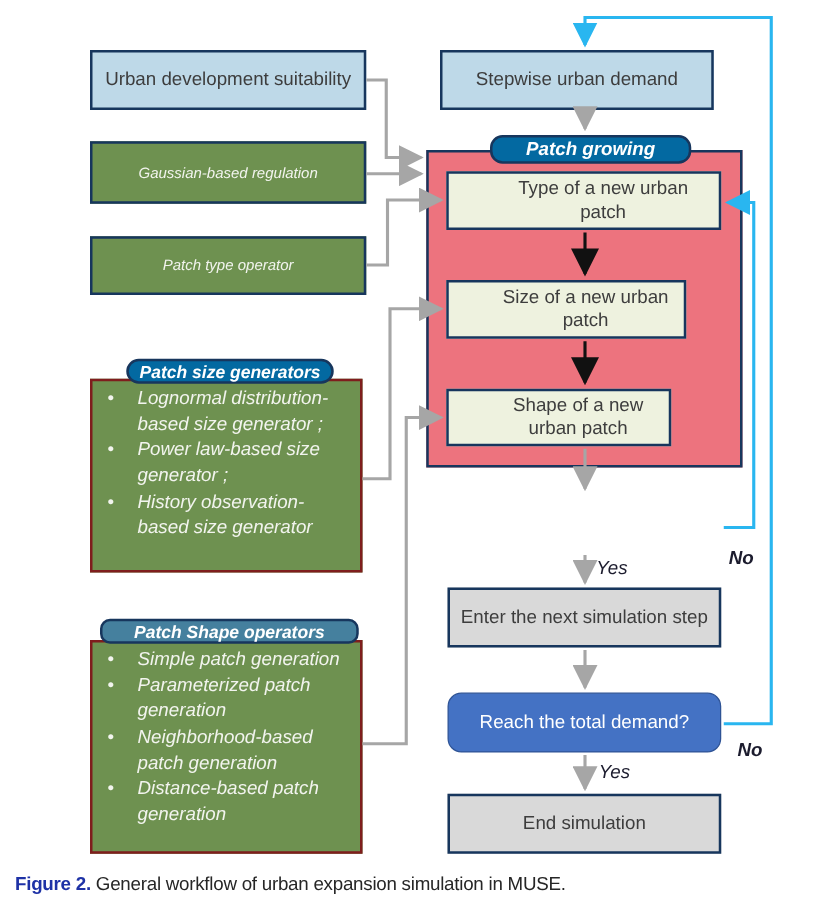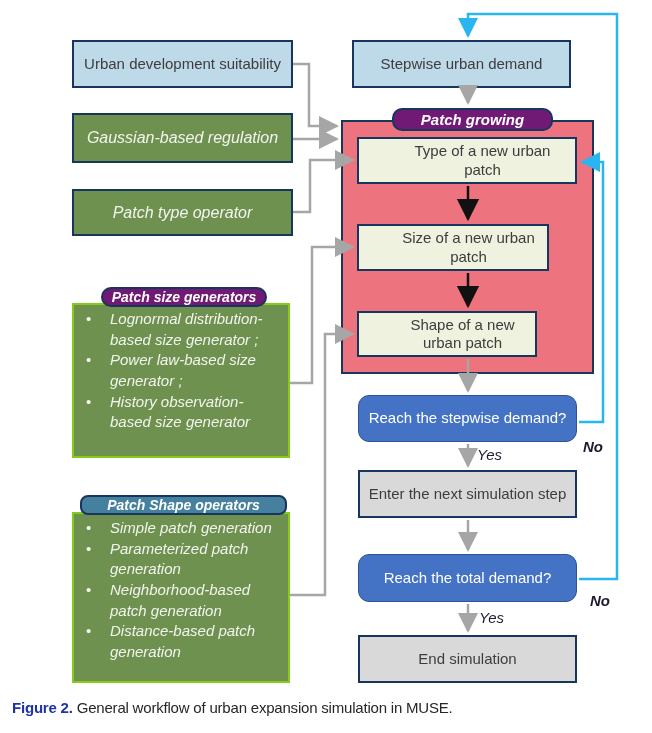--- a/index.html
+++ b/index.html
@@ -7,39 +7,39 @@
     position:relative;width:652px;height:733px;background:#ffffff;
     font-family:"Liberation Sans","DejaVu Sans",sans-serif;overflow:hidden;
   }
   .box{
     position:absolute;box-sizing:border-box;
     display:flex;align-items:center;justify-content:center;text-align:center;
     border:2px solid #17365d;font-size:15px;line-height:1.25;color:#3d3d3d;
     padding:2px 8px;
   }
   .lightblue{background:#bed9e8;}
-  .green{background:#6e9150;color:#f2f4ee;font-style:italic;font-size:16px;text-align:center;}
+  .green{background:#6e9150;color:#f2f4ee;font-style:italic;font-size:12px;text-align:center;}
   .cream{background:#eef2df;z-index:2;padding-left:39px;}
   .bluebox{background:#4472c4;color:#ffffff;border-radius:11px;border:1px solid #2e5395;z-index:2;}
   .graybox{background:#d9d9d9;z-index:2;}
   .tab{
     position:absolute;box-sizing:border-box;z-index:3;
     display:flex;align-items:center;justify-content:center;text-align:center;
     border:2px solid #17365d;border-radius:8px;
     color:#ffffff;font-style:italic;font-weight:bold;font-size:14px;
   }
-  .tab.steel{background:#701a75;border-radius:10px;}
+  .tab.steel{background:#0369a1;border-radius:10px;}
   .tab.teal{background:#45809e;}
   #red-container{
     position:absolute;left:341px;top:120px;width:253px;height:254px;
     background:#ed737e;border:2px solid #17365d;box-sizing:border-box;z-index:1;
   }
   .listbox{
     position:absolute;box-sizing:border-box;background:#6e9150;
-    border:2px solid #84cc16;z-index:2;padding:4px 2px 2px 2px;
+    border:2px solid #7f1d1d;z-index:2;padding:4px 2px 2px 2px;
   }
   .listbox ul{margin:0;padding:0;list-style:none;}
   .listbox li{
     display:flex;color:#f2f4ee;font-style:italic;font-size:15px;line-height:1.38;
     text-align:left;
   }
   .listbox li::before{
     content:"\2022";flex:0 0 24px;padding-left:10px;color:#f2f4ee;font-style:normal;
   }
   .listbox li span{flex:1;padding-right:4px;}
@@ -123,23 +123,20 @@
   </div>
 
   <div class="box cream" style="left:357px;top:224px;width:192px;height:47px;">
     <span>Size of a new urban patch</span>
   </div>
 
   <div class="box cream" style="left:357px;top:311px;width:180px;height:46px;align-items:flex-end;">
     <span>Shape of a new urban patch</span>
   </div>
 
-  <div class="box bluebox" style="left:358px;top:395px;width:219px;height:47px;">
-    <span>Reach the stepwise demand?</span>
-  </div>
 
   <div class="box graybox" style="left:358px;top:470px;width:219px;height:48px;">
     <span>Enter the next simulation step</span>
   </div>
 
   <div class="box bluebox" style="left:358px;top:554px;width:219px;height:48px;">
     <span>Reach the total demand?</span>
   </div>
 
   <div class="box graybox" style="left:358px;top:635px;width:219px;height:48px;">

